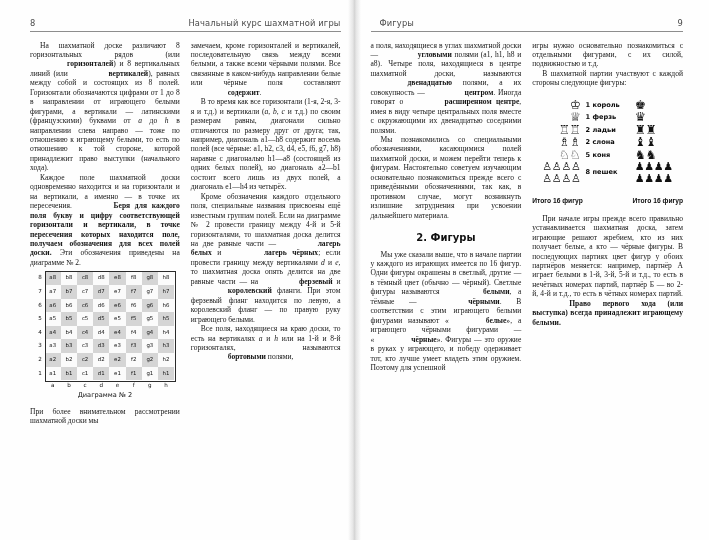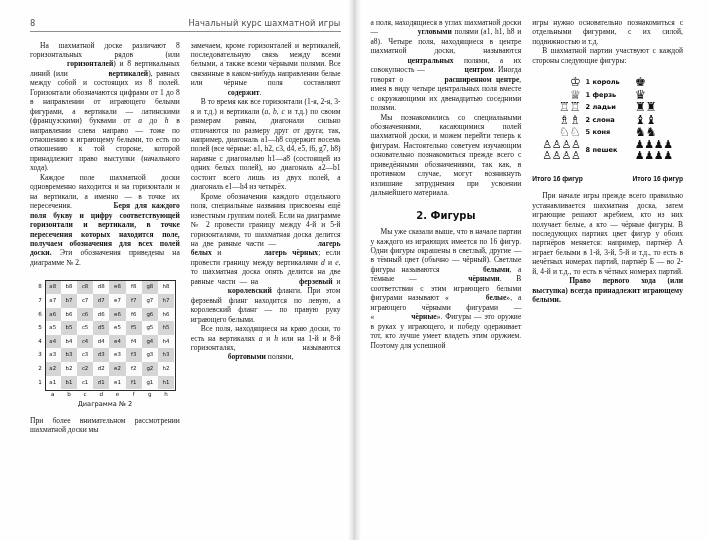--- a/index.html
+++ b/index.html
@@ -91,21 +91,21 @@
     font-size: 10px;
     font-weight: bold;
     text-align: center;
     margin: 13px 0 7px 0;
     color: #101010;
     text-indent: 0;
   }
 
   
   .diagram-wrap {
-    margin: 13px 0 3px 0;
+    margin: 4px 0 3px 0;
     text-align: center;
   }
   .board-outer {
     display: inline-block;
     position: relative;
   }
   .board-grid {
     display: grid;
     grid-template-columns: repeat(9, auto);
     grid-auto-rows: auto;
@@ -322,25 +322,29 @@
         <p>В то время как все горизонтали (1-я, 2-я, 3-я и т.д.) и вертикали (<i>a</i>, <i>b</i>, <i>c</i> и т.д.) по своим размерам равны, диагонали сильно отличаются по размеру друг от друга; так, например, диагональ a1—h8 содержит восемь полей (все чёрные: a1, b2, c3, d4, e5, f6, g7, h8) наравне с диагональю h1—a8 (состоящей из одних белых полей), но диагональ a2—b1 состоит всего лишь из двух полей, а диагональ e1—h4 из четырёх.</p>
         <p>Кроме обозначения каждого отдельного поля, специальные названия присвоены ещё известным группам полей. Если на диаграмме № 2 провести границу между 4-й и 5-й горизонталями, то шахматная доска делится на две равные части — <b>лагерь белых</b> и <b>лагерь чёрных</b>; если провести границу между вертикалями <i>d</i> и <i>e</i>, то шахматная доска опять делится на две равные части — на <b>ферзевый</b> и <b>королевский</b> фланги. При этом ферзевый фланг находится по левую, а королевский фланг — по правую руку играющего белыми.</p>
         <p>Все поля, находящиеся на краю доски, то есть на вертикалях <i>a</i> и <i>h</i> или на 1-й и 8-й горизонталях, называются <b>бортовыми</b> полями,</p>
       </div>
 
     </div>
   </div>
 
   <div class="page right">
 
+    <div class="running-head rh">
+      <span class="title">Фигуры</span>
+      <span class="folio">9</span>
+    </div>
 
     <div class="cols">
 
       <div class="col">
-        <p class="noind">а поля, находящиеся в углах шахматной доски — <b>угловыми</b> полями (a1, h1, h8 и a8). Четыре поля, находящиеся в центре шахматной доски, называются <b>центральных</b> полями, а их совокупность — <b>центром</b>. Иногда говорят о <b>расширенном центре</b>, имея в виду четыре центральных поля вместе с окружающими их двенадцатью соседними полями.</p>
+        <p class="noind">а поля, находящиеся в углах шахматной доски — <b>угловыми</b> полями (a1, h1, h8 и a8). Четыре поля, находящиеся в центре шахматной доски, называются <b>двенадцатью</b> полями, а их совокупность — <b>центром</b>. Иногда говорят о <b>расширенном центре</b>, имея в виду четыре центральных поля вместе с окружающими их двенадцатью соседними полями.</p>
         <p>Мы познакомились со специальными обозначениями, касающимися полей шахматной доски, и можем перейти теперь к фигурам. Настоятельно советуем изучающим основательно познакомиться прежде всего с приведёнными обозначениями, так как, в противном случае, могут возникнуть излишние затруднения при усвоении дальнейшего материала.</p>
         <h2 class="section">2. Фигуры</h2>
         <p>Мы уже сказали выше, что в начале партии у каждого из играющих имеется по 16 фигур. Одни фигуры окрашены в светлый, другие — в тёмный цвет (обычно — чёрный). Светлые фигуры называются <b>белыми</b>, а тёмные — <b>чёрными</b>. В соответствии с этим играющего белыми фигурами называют «<b>белые</b>», а играющего чёрными фигурами — «<b>чёрные</b>». Фигуры — это оружие в руках у играющего, и победу одерживает тот, кто лучше умеет владеть этим оружием. Поэтому для успешной</p>
       </div>
 
       <div class="col">
         <p class="noind">игры нужно основательно познакомиться с отдельными фигурами, с их силой, подвижностью и т.д.</p>
         <p>В шахматной партии участвуют с каждой стороны следующие фигуры:</p>
 
         <div class="pieces-block">

